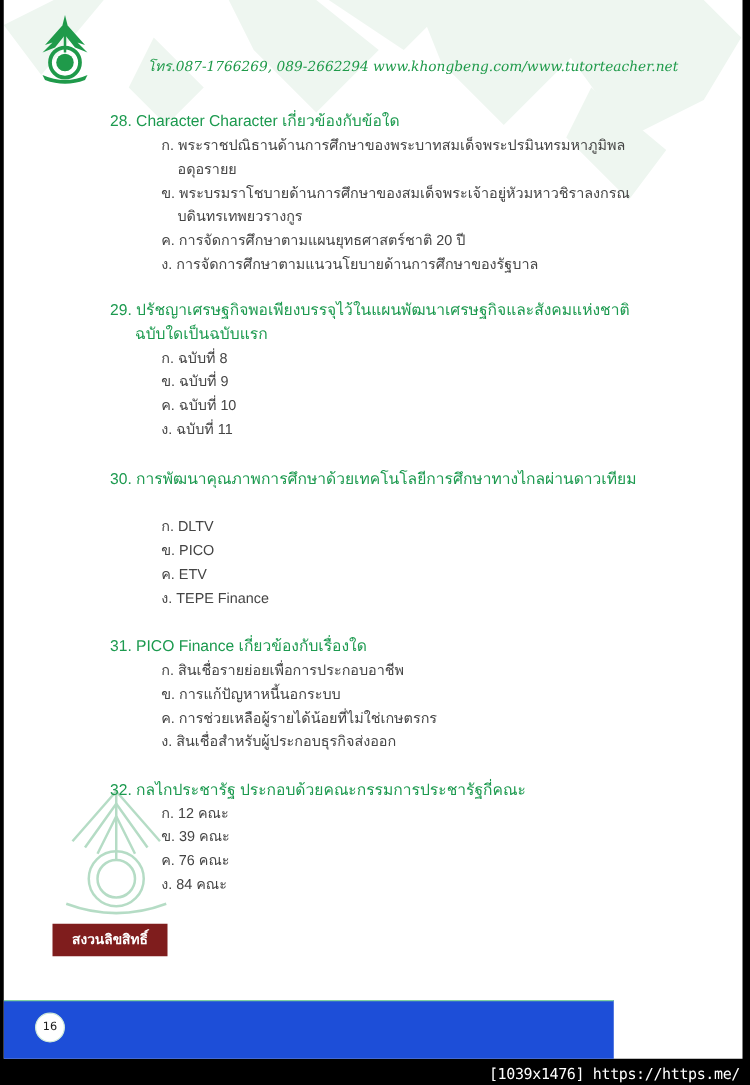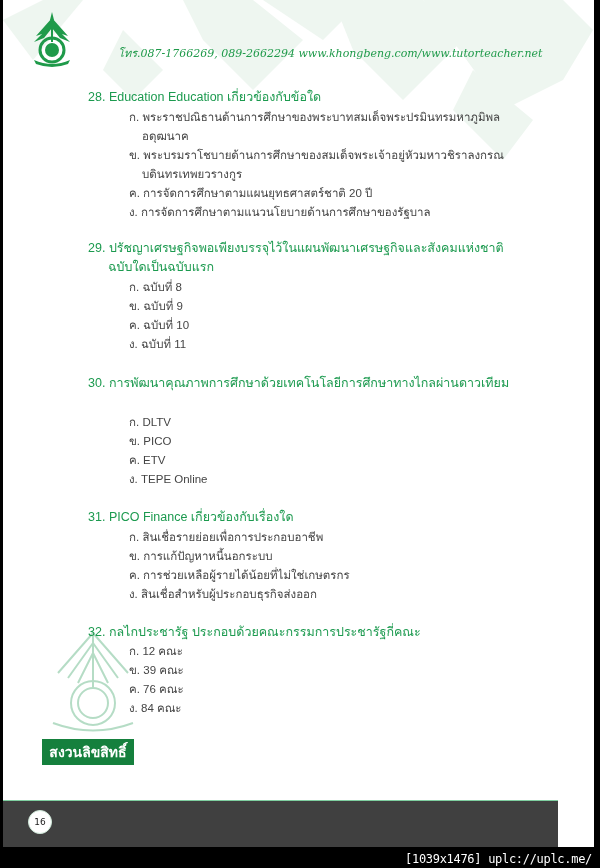--- a/index.html
+++ b/index.html
@@ -32,26 +32,26 @@
   }
   .question .cont { display: block; padding-left: 20px; }
   .choice {
     position: absolute; color: #444; font-size: 11.5px; line-height: 19px;
     font-family: "Liberation Sans", "DejaVu Sans", sans-serif; white-space: nowrap;
   }
   .choice .cont { display: block; padding-left: 13px; }
   .watermark { position: absolute; left: 40px; top: 628px; width: 100px; height: 110px; opacity: 0.35; }
   .watermark-label {
     position: absolute; left: 39px; top: 739px; width: 92px; height: 26px;
-    background: #15803d; color: #fff; font-size: 14px; font-weight: bold;
+    background: #7f1d1d; color: #fff; font-size: 11px; font-weight: bold;
     text-align: center; line-height: 26px; font-family: "DejaVu Sans", sans-serif;
   }
   .footer {
-    position: absolute; left: 0; top: 800px; width: 555px; height: 47px;
-    background: #404040; border-top: 1px solid #7fcfa0;
+    position: absolute; left: 0; top: 800px; width: 488px; height: 47px;
+    background: #1d4ed8; border-top: 1px solid #7fcfa0;
   }
   .page-num {
     position: absolute; left: 25px; top: 9px; width: 22px; height: 22px; border-radius: 50%;
     background: #fff; border: 1px solid #cfe9d9; color: #1a1a1a; font-size: 9px; text-align: center;
     line-height: 22px; font-family: "DejaVu Sans", sans-serif;
   }
   .footer-title {
     position: absolute; left: 57px; top: 7px; color: #fff; font-size: 16px;
     font-family: "DejaVu Sans", sans-serif; line-height: 26px;
   }
@@ -99,25 +99,25 @@
       <circle cx="50" cy="75" r="15"></circle>
       <path d="M10 95 Q50 110 90 95"></path>
     </g>
   </svg>
   <div class="watermark-label">สงวนลิขสิทธิ์</div>
 
   <div class="content">
 
     <div class="question" style="left:85px; top:88px;">
       <span>28.</span>
-      <span>Education Education เกี่ยวข้องกับข้อใด</span>
+      <span>Character Character เกี่ยวข้องกับข้อใด</span>
     </div>
     <div class="choice" style="left:126px; top:108px;">
       <span>ก.</span> <span>พระราชปณิธานด้านการศึกษาของพระบาทสมเด็จพระปรมินทรมหาภูมิพล</span>
-      <span class="cont">อดุฒนาค</span>
+      <span class="cont">อดุอรายย</span>
     </div>
     <div class="choice" style="left:126px; top:146px;">
       <span>ข.</span> <span>พระบรมราโชบายด้านการศึกษาของสมเด็จพระเจ้าอยู่หัวมหาวชิราลงกรณ</span>
       <span class="cont">บดินทรเทพยวรางกูร</span>
     </div>
     <div class="choice" style="left:126px; top:184px;">
       <span>ค.</span> <span>การจัดการศึกษาตามแผนยุทธศาสตร์ชาติ 20 ปี</span>
     </div>
     <div class="choice" style="left:126px; top:203px;">
       <span>ง.</span> <span>การจัดการศึกษาตามแนวนโยบายด้านการศึกษาของรัฐบาล</span>
@@ -148,21 +148,21 @@
     <div class="choice" style="left:126px; top:413px;">
       <span>ก.</span> <span>DLTV</span>
     </div>
     <div class="choice" style="left:126px; top:432px;">
       <span>ข.</span> <span>PICO</span>
     </div>
     <div class="choice" style="left:126px; top:451px;">
       <span>ค.</span> <span>ETV</span>
     </div>
     <div class="choice" style="left:126px; top:470px;">
-      <span>ง.</span> <span>TEPE Online</span>
+      <span>ง.</span> <span>TEPE Finance</span>
     </div>
 
     <div class="question" style="left:85px; top:508px;">
       <span>31.</span>
       <span>PICO Finance เกี่ยวข้องกับเรื่องใด</span>
     </div>
     <div class="choice" style="left:126px; top:528px;">
       <span>ก.</span> <span>สินเชื่อรายย่อยเพื่อการประกอบอาชีพ</span>
     </div>
     <div class="choice" style="left:126px; top:547px;">
@@ -191,13 +191,13 @@
     <div class="choice" style="left:126px; top:699px;">
       <span>ง.</span> <span>84 คณะ</span>
     </div>
   </div>
 
   <div class="footer">
     <div class="page-num">16</div>
   </div>
 </div>
 
-<div class="image-caption">[1039x1476] uplc://uplc.me/</div>
+<div class="image-caption">[1039x1476] https://https.me/</div>
 
 </body></html>

